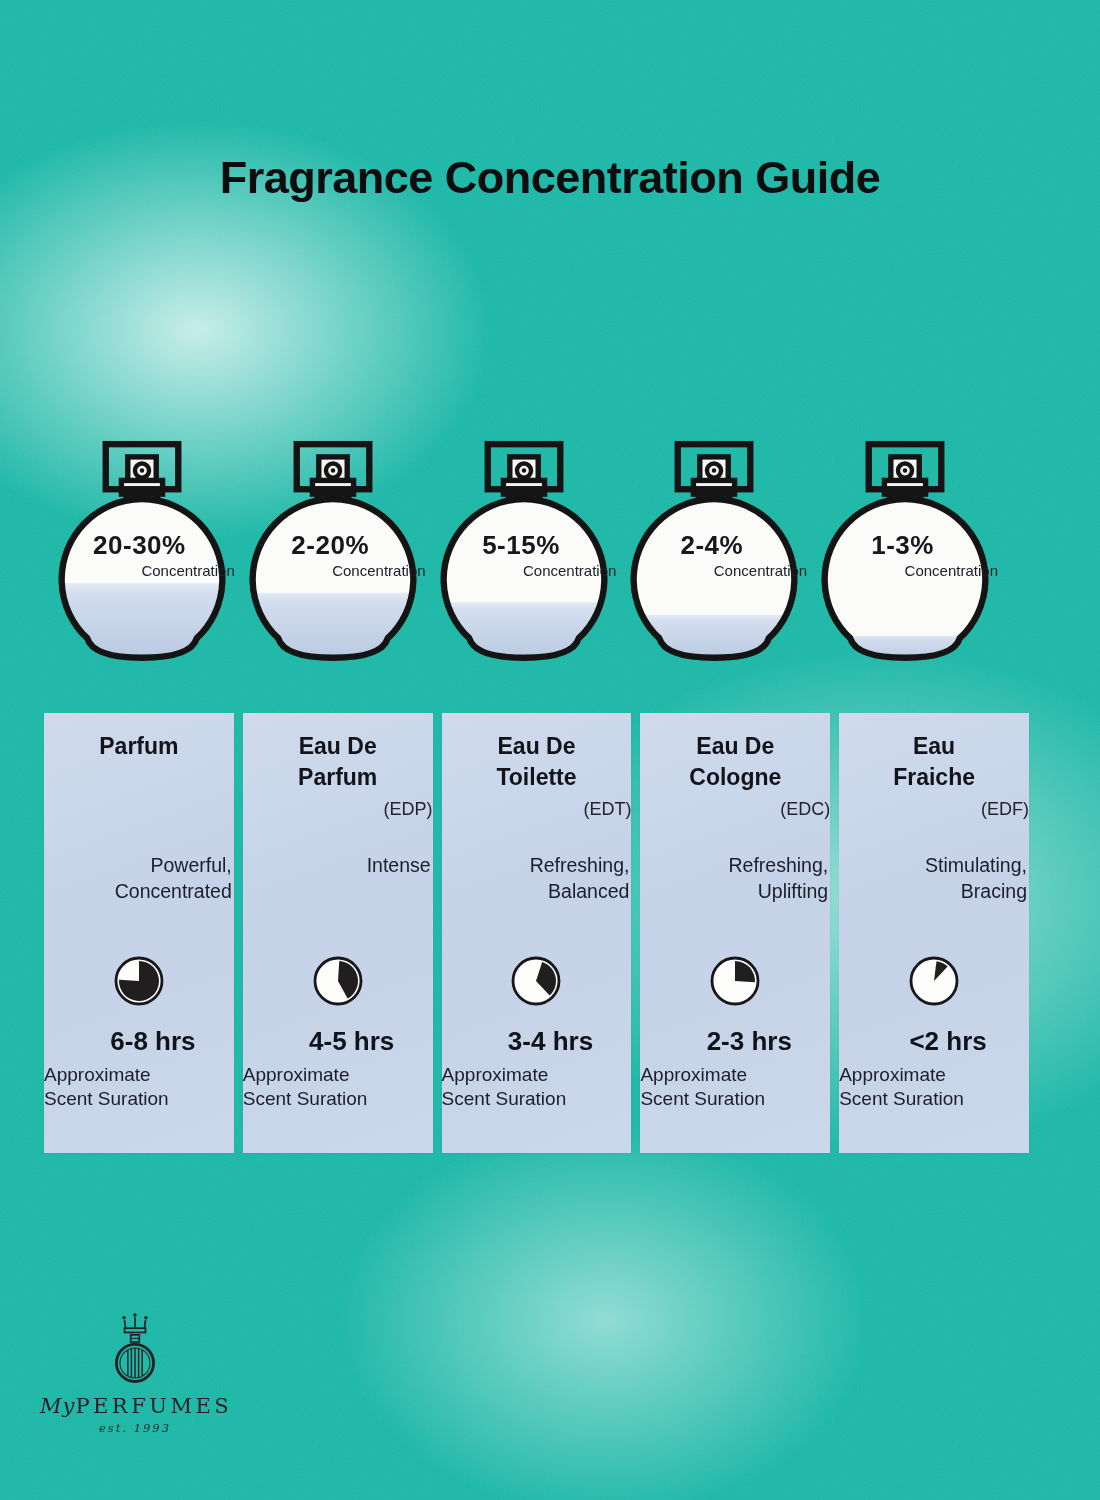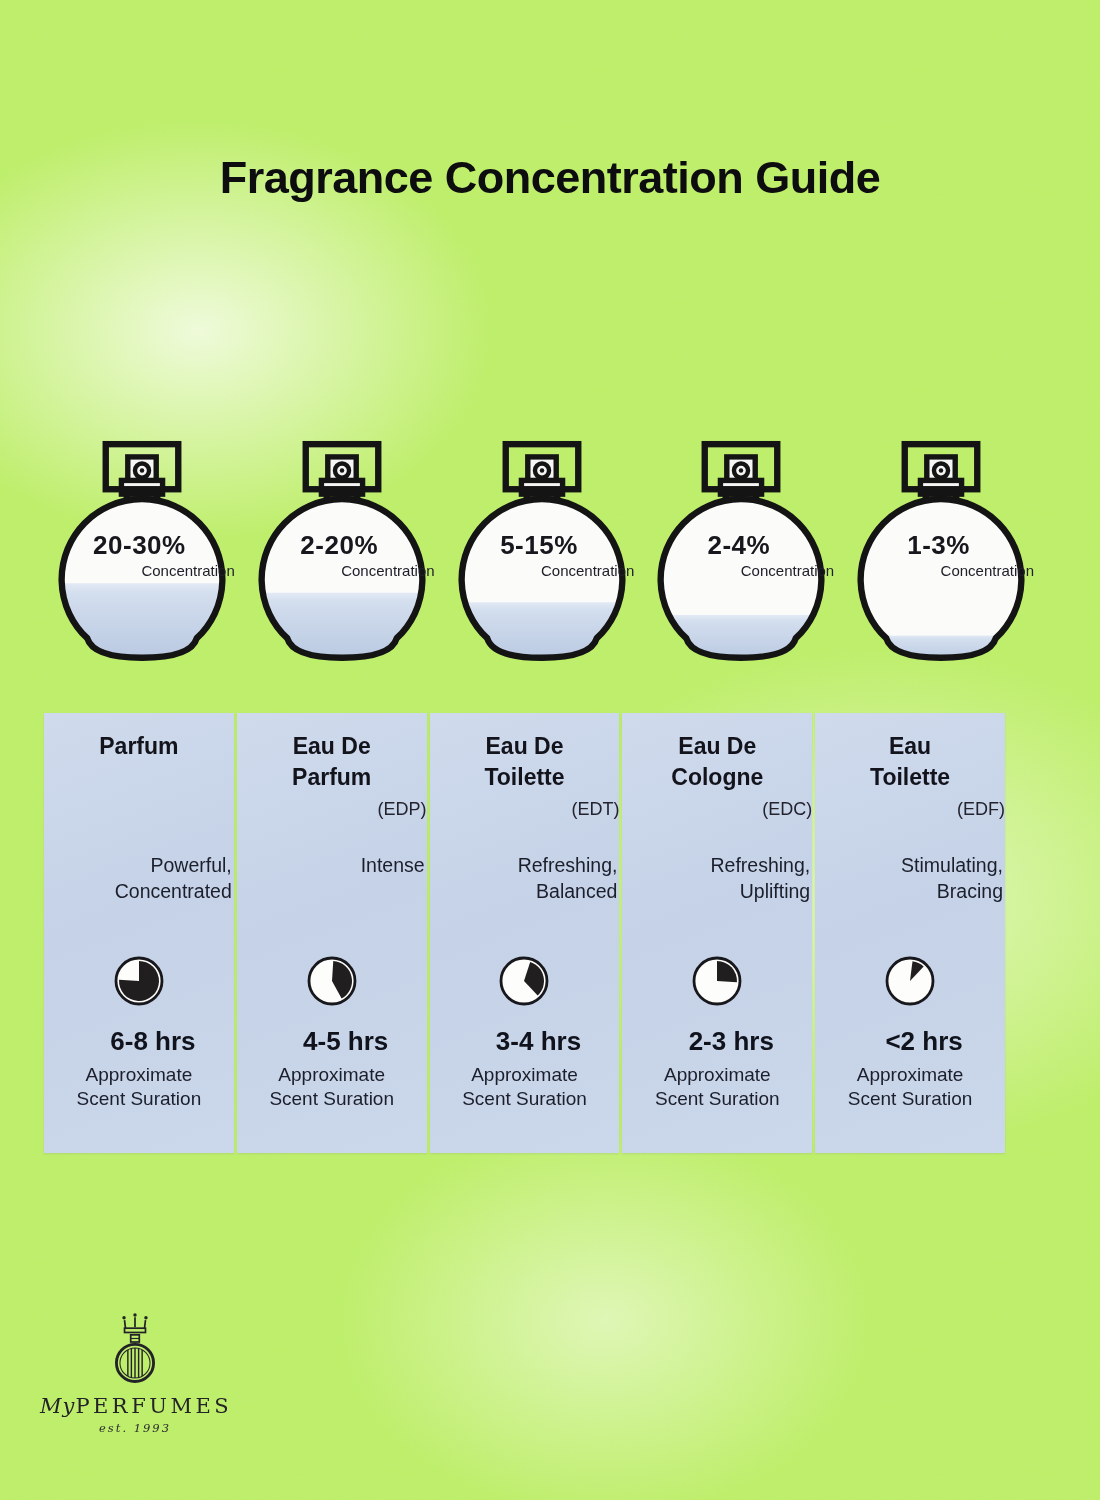--- a/index.html
+++ b/index.html
@@ -3,21 +3,21 @@
 <meta charset="utf-8">
 <style>
   * { margin: 0; padding: 0; box-sizing: border-box; }
   html, body { width: 1100px; }
   body { font-family: "Liberation Sans", sans-serif; background: #ededec; }
 
   #page {
     position: relative;
     width: 1100px;
     height: 1500px;
-    background: #bef264;
+    background: #14b8a6;
     overflow: hidden;
   }
   .paper-noise { position: absolute; left: 0; top: 0; z-index: 0; }
   .paper-sheen {
     position: absolute; inset: 0; z-index: 0;
     background:
       radial-gradient(420px 300px at 18% 22%, rgba(255,255,255,0.75), rgba(255,255,255,0) 70%),
       radial-gradient(500px 360px at 80% 60%, rgba(255,255,255,0.55), rgba(255,255,255,0) 70%),
       radial-gradient(380px 280px at 55% 88%, rgba(255,255,255,0.5), rgba(255,255,255,0) 70%);
   }
@@ -26,39 +26,39 @@
     position: absolute; z-index: 2;
     left: 0; right: 0; top: 152px;
     text-align: center;
     font-size: 45px; font-weight: 800; letter-spacing: -0.5px;
     color: #0d0d10;
   }
 
   .bottles-row {
     position: absolute; z-index: 2;
     left: 44px; top: 436px; width: 985px;
-    display: flex; gap: 9px;
+    display: flex; 
   }
   .bottle-cell { width: 190.8px; display: flex; justify-content: center; }
   .bottle-wrap { position: relative; width: 196px; height: 228px; }
   .bottle-svg { position: absolute; left: 0; top: 0; }
   .bottle-percent {
     position: absolute; left: 0; right: 0; top: 94px;
     text-align: center; font-size: 26px; font-weight: bold; color: #17171d;
     letter-spacing: 0.5px;
   }
   .bottle-conc-label {
     position: absolute; left: 0; right: 0; top: 126px;
     text-align: right; font-size: 15px; color: #20202a;
   }
 
   .panels-row {
     position: absolute; z-index: 2;
     left: 44px; top: 713px; width: 985px;
-    display: flex; gap: 3px;
+    display: flex; gap: 9px;
   }
   .panel {
     position: relative;
     width: 189.8px; height: 440px;
     background: linear-gradient(160deg, #cfdaec 0%, #c5d2e7 45%, #cbd7ea 100%);
     box-shadow: 0 1px 2px rgba(90,105,130,0.15);
   }
   .p-name {
     position: absolute; left: 4px; right: 4px; top: 18px;
     text-align: center; font-size: 23px; font-weight: bold; line-height: 1.35;
@@ -76,21 +76,21 @@
   .p-clock {
     position: absolute; left: 50%; top: 240px; margin-left: -28px;
     width: 56px; height: 56px;
   }
   .p-hours {
     position: absolute; left: 0; right: 0; top: 313px;
     text-align: center; font-size: 26px; font-weight: bold; color: #10131c; margin-left: 28px;
   }
   .p-caption {
     position: absolute; left: 0; right: 0; top: 350px;
-    text-align: center; font-size: 19px; line-height: 1.28;
+    text-align: left; font-size: 19px; line-height: 1.28;
     color: #1b1f2b; white-space: pre-line;
   }
 
   .logo {
     position: absolute; z-index: 2;
     left: 40px; top: 1312px; width: 190px;
     text-align: center; color: #222226;
   }
   .logo-mark { display: block; margin: 0 auto; }
   .logo-word {
@@ -320,21 +320,21 @@
       <svg class="p-clock" viewBox="0 0 56 56">
           <circle cx="28" cy="28" r="23" fill="#fdfdfc" stroke="#17171c" stroke-width="2.8"></circle>
           <path d="M 28 28 L 28.00 8.00 A 20 20 0 0 1 47.96 29.26 Z" fill="#211e1f"></path>
         </svg>
       <div class="p-hours">2-3 hrs</div>
       <div class="p-caption">Approximate
 Scent Suration</div>
     </div>
     <div class="panel">
       <div class="p-name">Eau
-Toilette</div>
+Fraiche</div>
       <div class="p-abbr">(EDF)</div>
       <div class="p-desc">Stimulating,
 Bracing</div>
       <svg class="p-clock" viewBox="0 0 56 56">
           <circle cx="28" cy="28" r="23" fill="#fdfdfc" stroke="#17171c" stroke-width="2.8"></circle>
           <path d="M 28 28 L 30.51 8.16 A 20 20 0 0 1 41.69 13.42 Z" fill="#211e1f"></path>
         </svg>
       <div class="p-hours">&lt;2 hrs</div>
       <div class="p-caption">Approximate
 Scent Suration</div>

